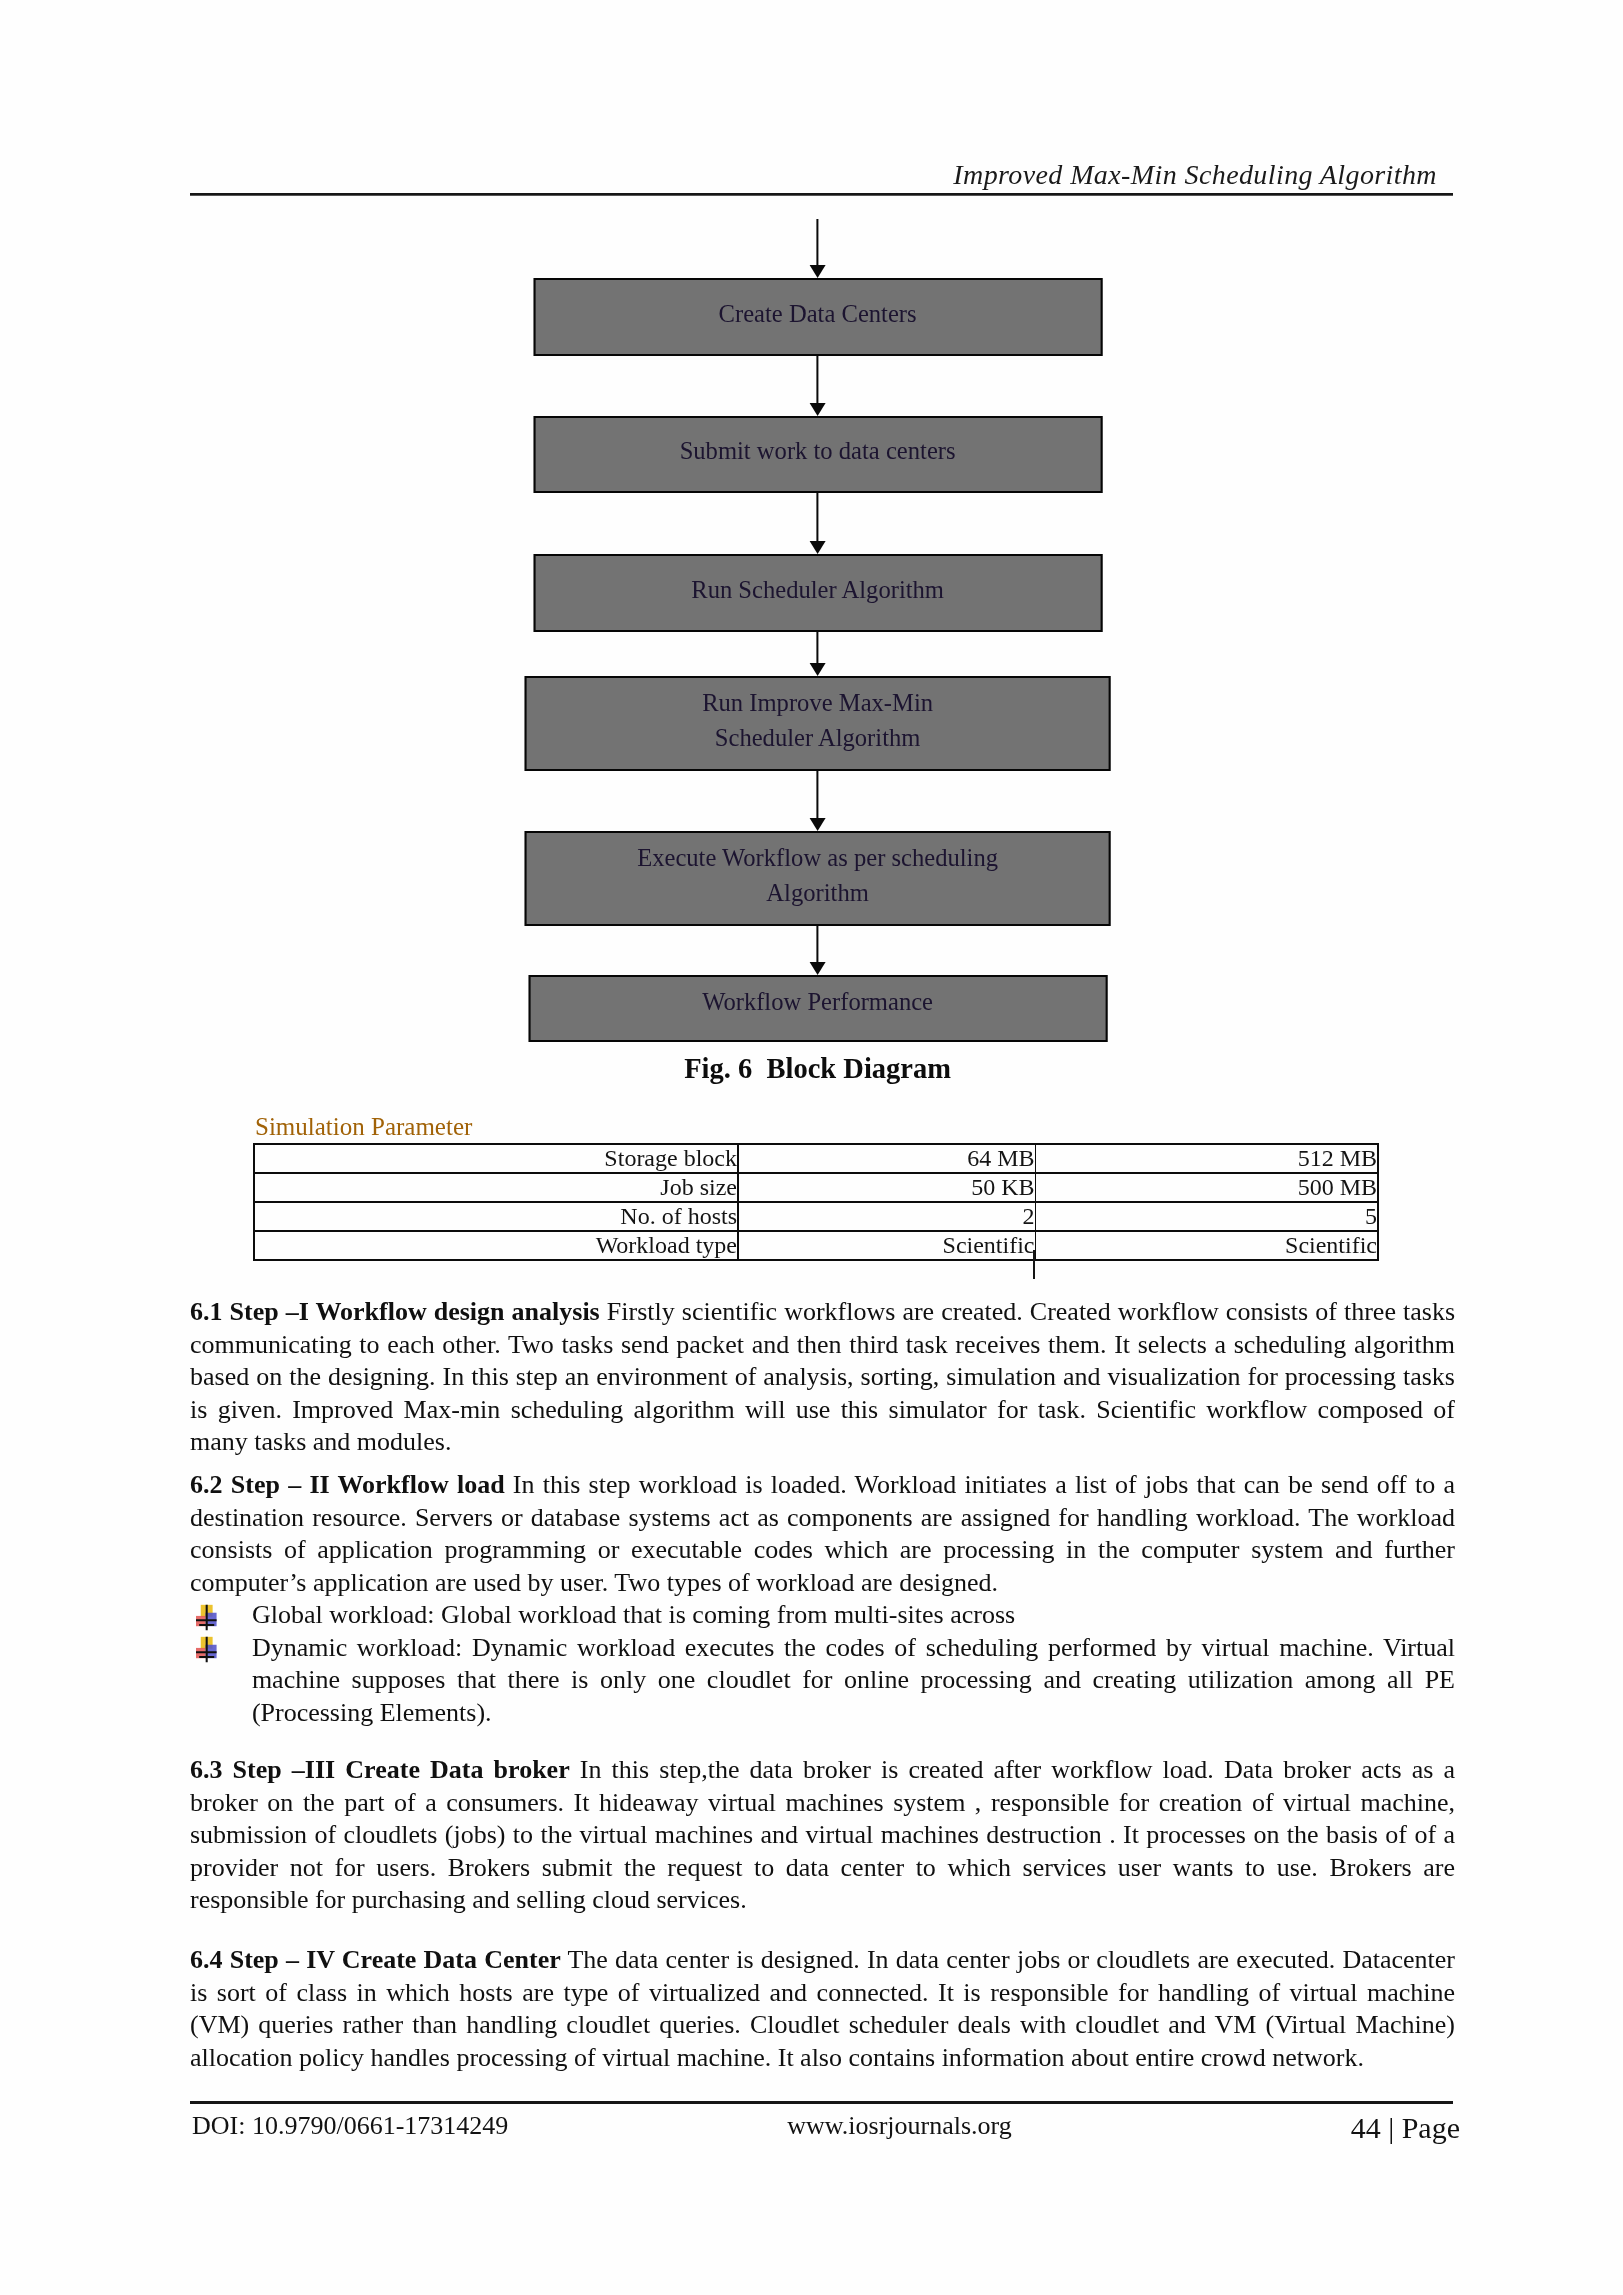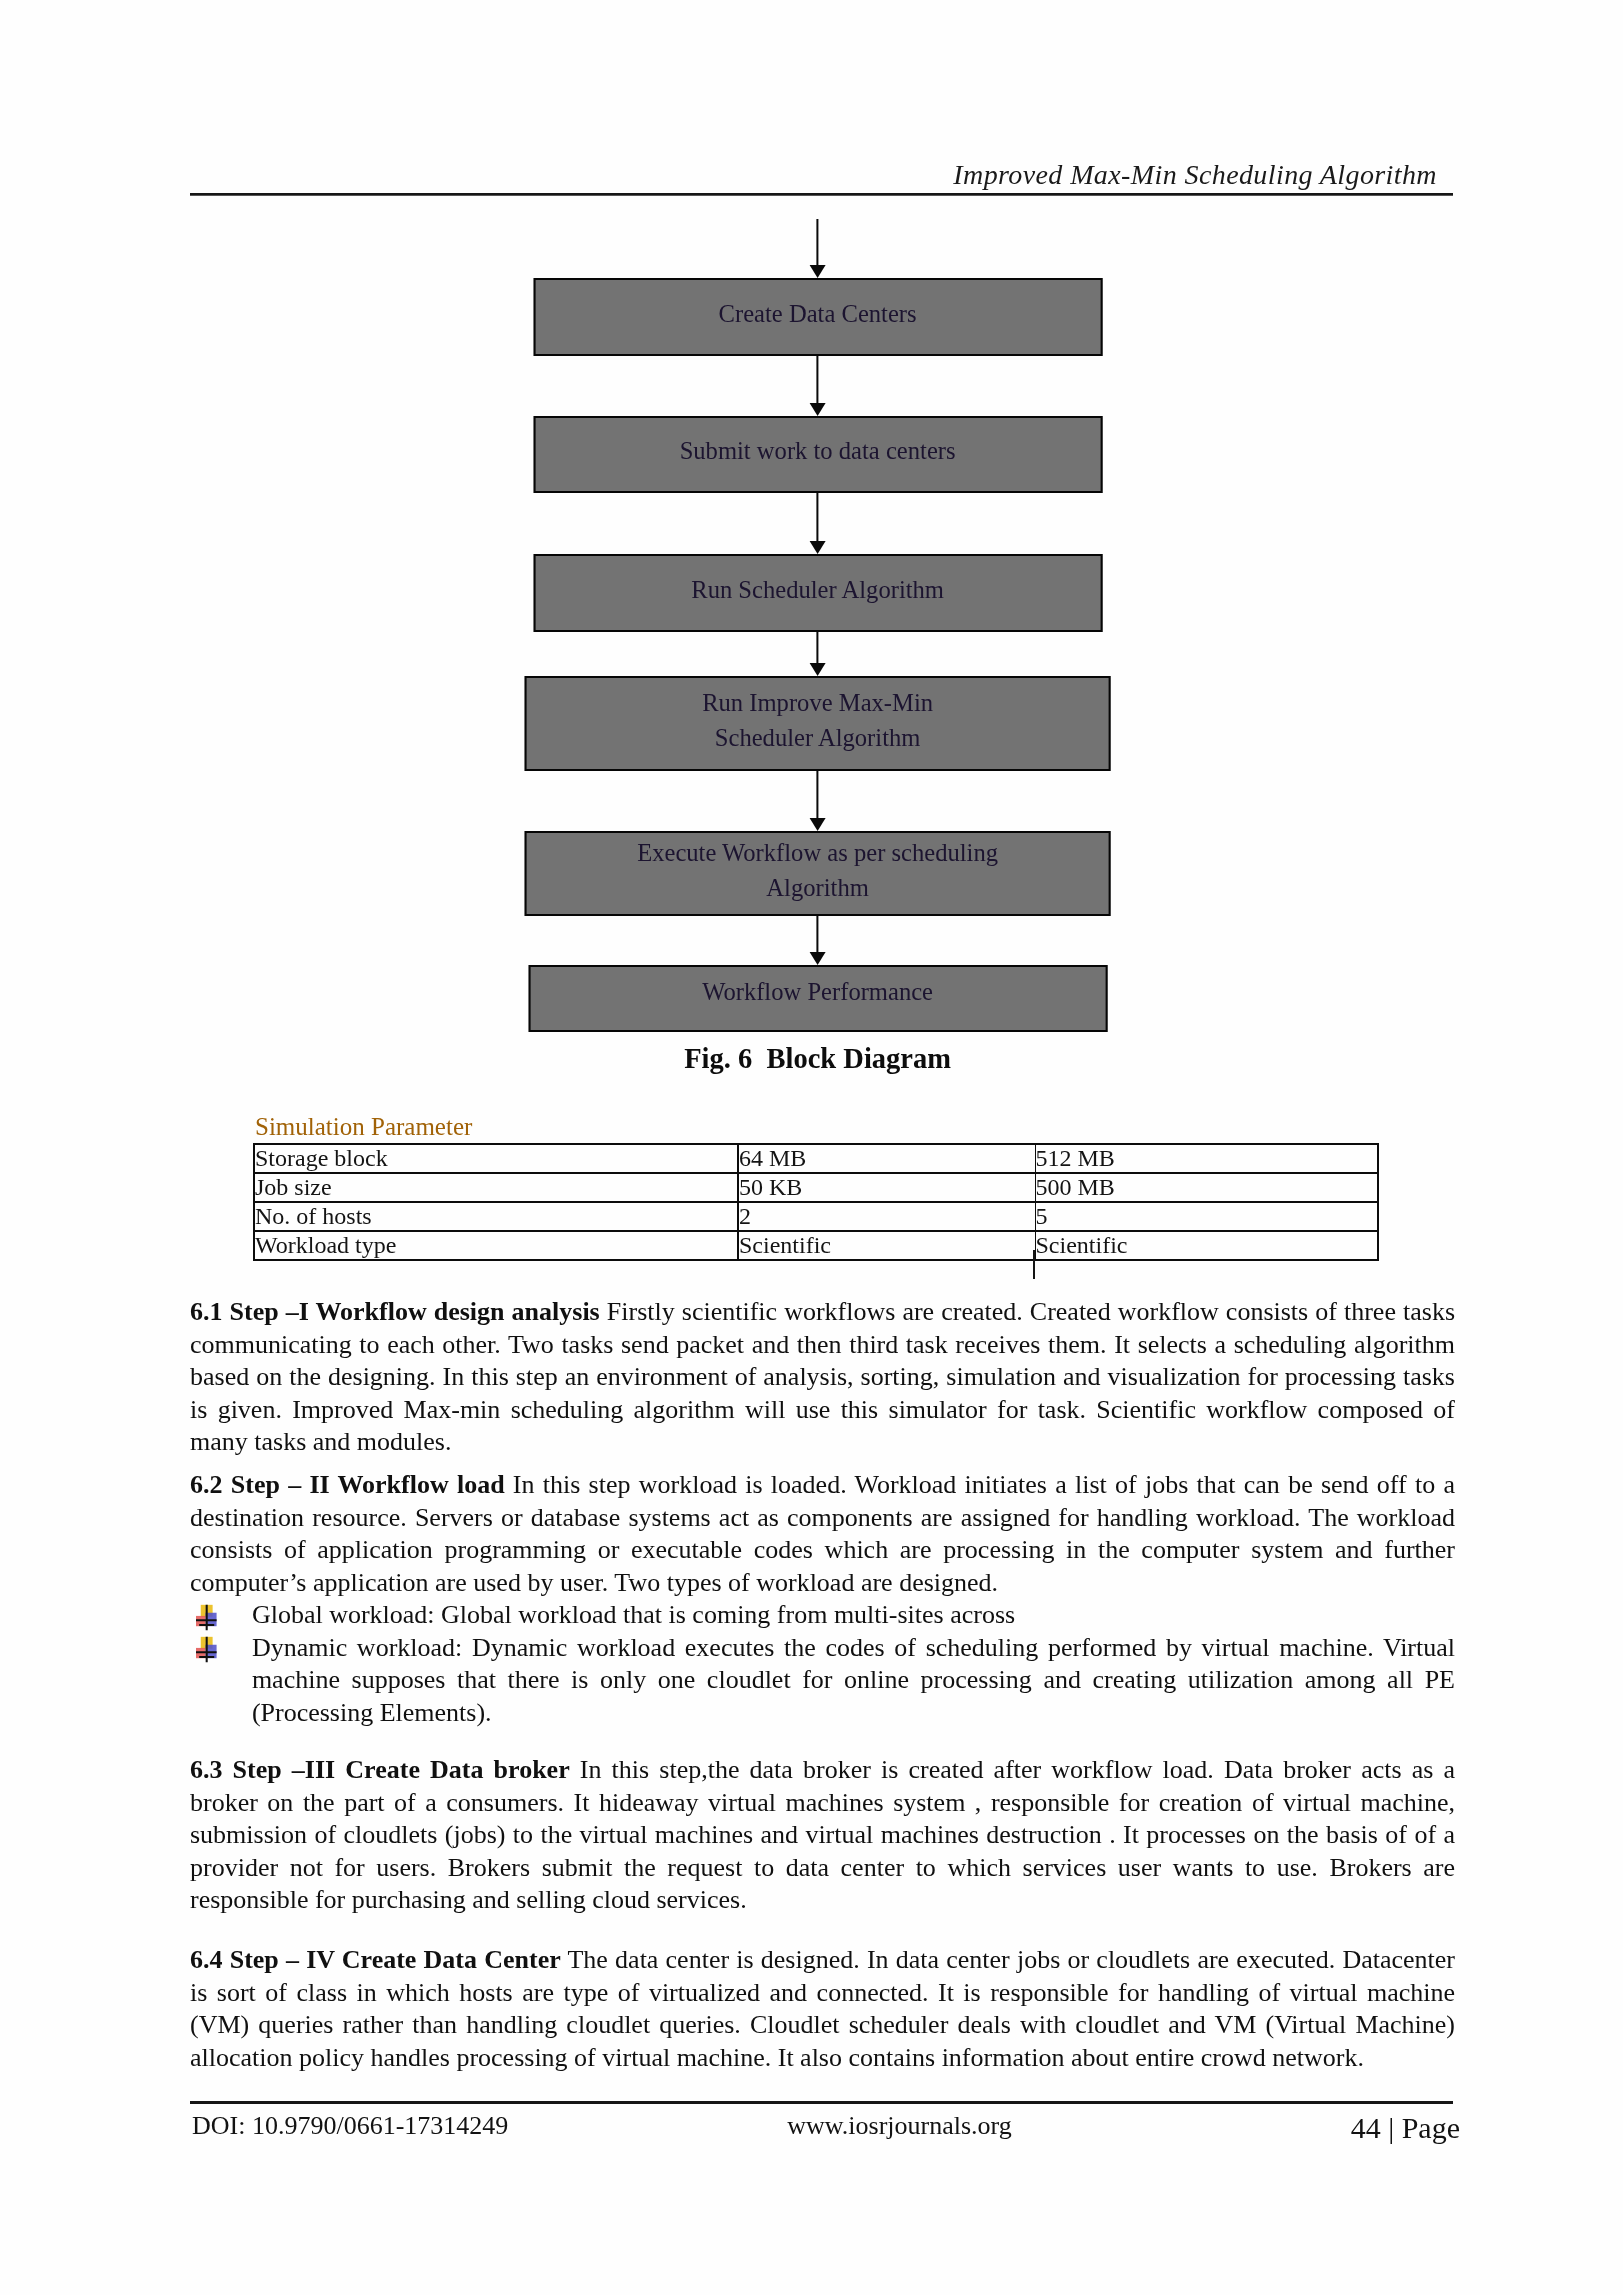--- a/index.html
+++ b/index.html
@@ -47,39 +47,39 @@
   .flow-box{
     border:2.4px solid #060606; background:#737373;
     display:flex; align-items:center; justify-content:center;
     text-align:center; font-size:24.6px; line-height:35px;
     color:#1c1430; white-space:pre-line; padding-bottom:8px;
   }
   .b1{width:569px; height:78px;}
   .b2{width:569px; height:77px;}
   .b3{width:569px; height:78px;}
   .b4{width:586px; height:95px;}
-  .b5{width:586px; height:85px;}
+  .b5{width:586px; height:95px;}
   .b6{width:579px; height:67px; padding-bottom:14.3px;}
   .flow-caption{
     margin-top:11px; font-weight:bold; font-size:28.5px; color:#0d0d0d;
     white-space:pre;
   }
 
   
   .sim-heading{
     position:absolute; top:1113px; left:255px;
     font-weight:normal; font-size:25px; color:#a16207;
   }
   .sim-table{
     position:absolute; top:1143px; left:253px; width:1125px;
     border-collapse:collapse; table-layout:fixed;
   }
   .sim-table td{
     border-top:2.4px solid #0c0c0c; border-bottom:2.4px solid #0c0c0c;
-    height:26px; text-align:left; vertical-align:middle;
+    height:26px; text-align:right; vertical-align:middle;
     font-size:24px; color:#141414; padding:0;
   }
   .sim-table { border:2.4px solid #0c0c0c; }
   td.c-param{ width:484px; border-right:2.4px solid #0c0c0c; }
   td.c-v1{ width:297px; border-right:1.6px solid #0c0c0c; }
   td.c-v2{ width:343px;border-radius:8px; }
   .table-tail{
     position:absolute; left:1033px; top:1250px; width:1.6px; height:28.5px;
     background:#141414;
   }

